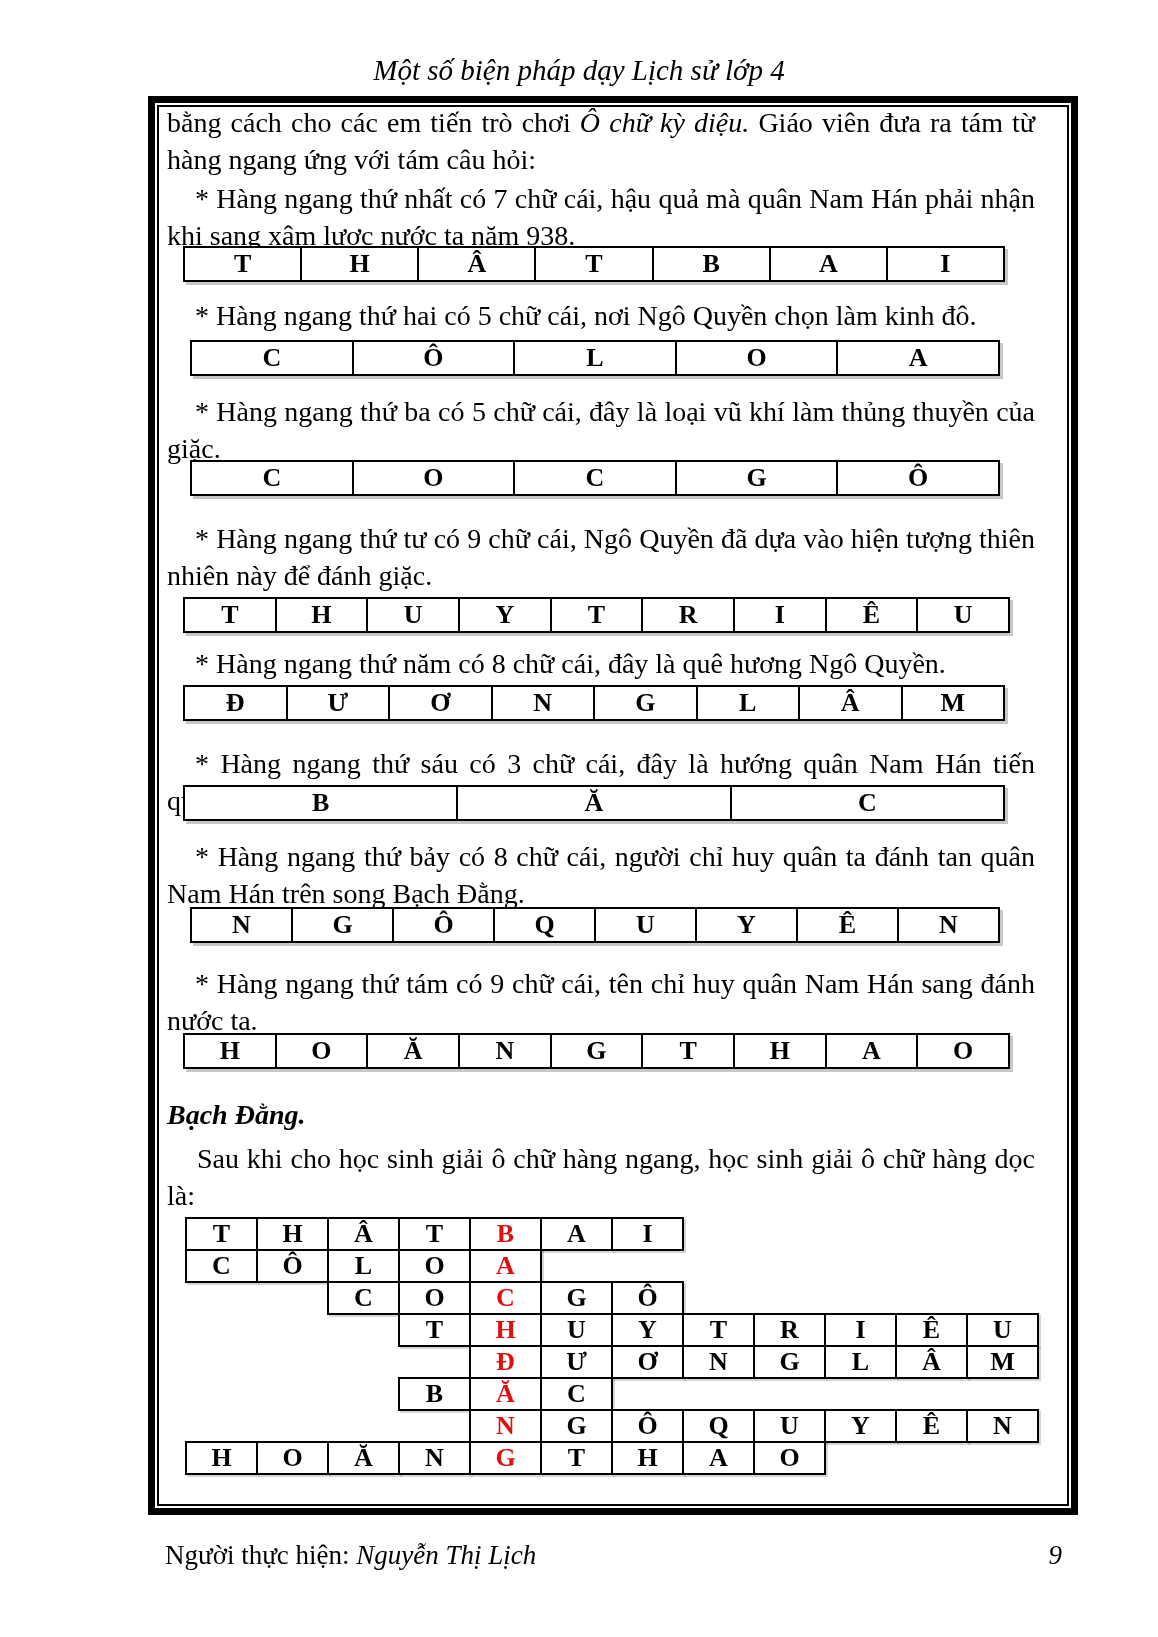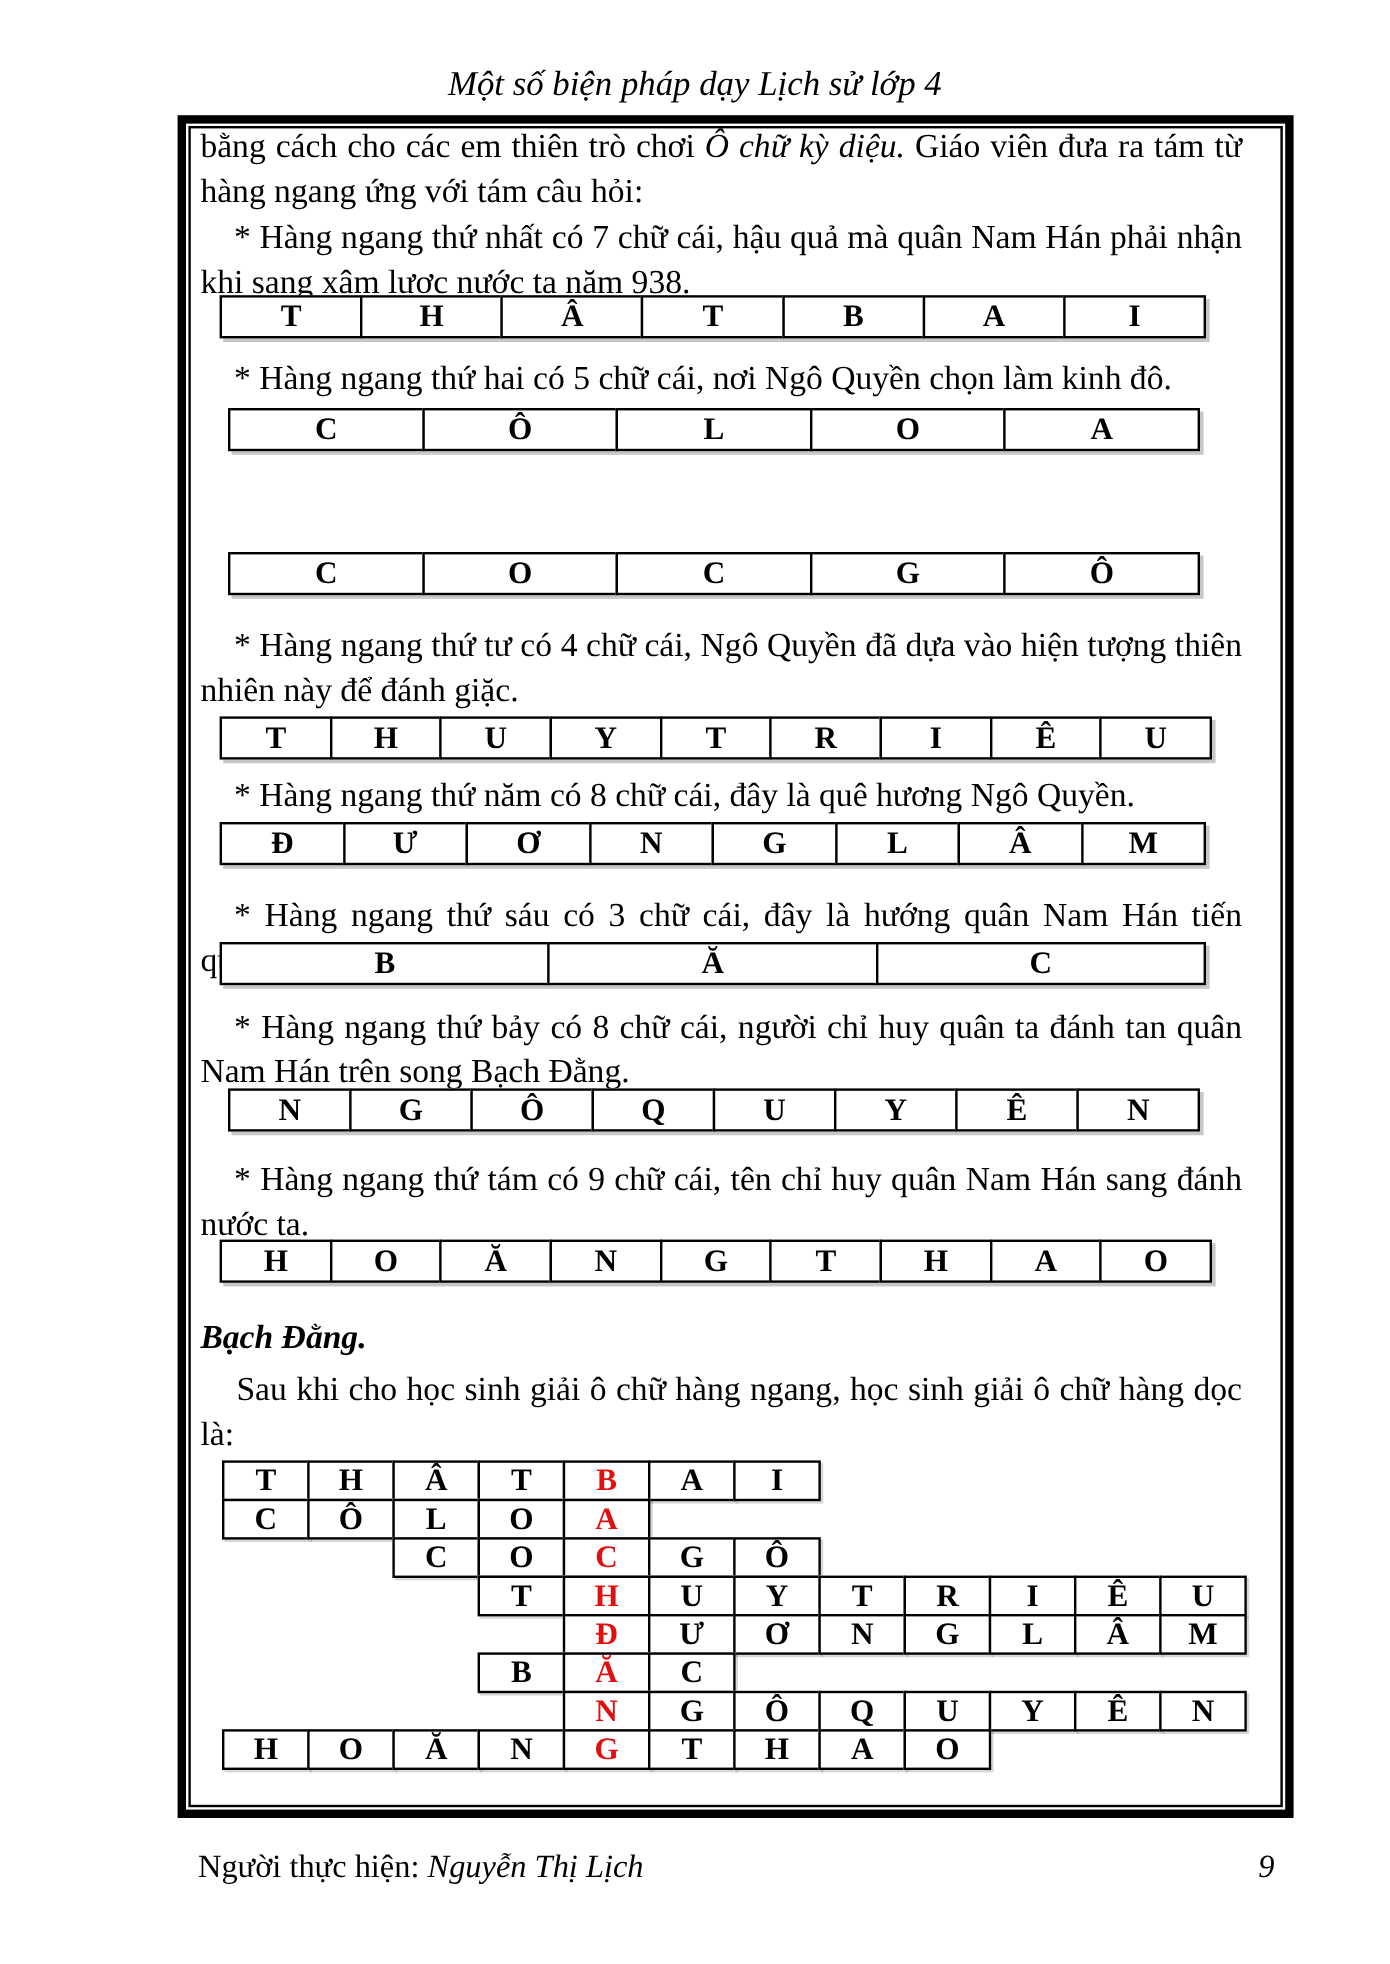--- a/index.html
+++ b/index.html
@@ -59,21 +59,21 @@
 <body>
 
 <div class="page">
 
   <div class="doc-title">Một số biện pháp dạy Lịch sử lớp 4</div>
 
   <div class="frame">
     <div class="frame-inner"></div>
   </div>
 
-  <p class="para p1"><span>bằng cách cho các em thiên trò chơi </span><i>Ô chữ kỳ diệu.</i><span> Giáo viên  đưa ra tám từ  hàng ngang ứng với tám câu hỏi:</span></p>
+  <p class="para p1"><span>bằng cách cho các em tiến trò chơi </span><i>Ô chữ kỳ diệu.</i><span> Giáo viên  đưa ra tám từ  hàng ngang ứng với tám câu hỏi:</span></p>
 
   <p class="para clue c1">* Hàng ngang thứ nhất có 7 chữ cái, hậu quả mà quân Nam Hán phải nhận khi sang xâm lược nước ta năm 938.</p>
   <div class="agrid g1">
       <span class="cell" style="left: 0px; width: 119.143px;">T</span>
       <span class="cell" style="left: 117.143px; width: 119.143px;">H</span>
       <span class="cell" style="left: 234.286px; width: 119.143px;">Â</span>
       <span class="cell" style="left: 351.429px; width: 119.143px;">T</span>
       <span class="cell" style="left: 468.571px; width: 119.143px;">B</span>
       <span class="cell" style="left: 585.714px; width: 119.143px;">A</span>
       <span class="cell" style="left: 702.857px; width: 119.143px;">I</span>
@@ -81,29 +81,30 @@
 
   <p class="para clue c2">* Hàng ngang thứ hai có 5 chữ cái, nơi Ngô Quyền chọn làm kinh đô.</p>
   <div class="agrid g2">
       <span class="cell" style="left: 0px; width: 163.6px;">C</span>
       <span class="cell" style="left: 161.6px; width: 163.6px;">Ô</span>
       <span class="cell" style="left: 323.2px; width: 163.6px;">L</span>
       <span class="cell" style="left: 484.8px; width: 163.6px;">O</span>
       <span class="cell" style="left: 646.4px; width: 163.6px;">A</span>
     </div>
 
+  <p class="para clue c3">* Hàng ngang thứ ba  có 5 chữ cái, đây là loại vũ khí làm thủng thuyền của giặc.</p>
   <div class="agrid g3">
       <span class="cell" style="left: 0px; width: 163.6px;">C</span>
       <span class="cell" style="left: 161.6px; width: 163.6px;">O</span>
       <span class="cell" style="left: 323.2px; width: 163.6px;">C</span>
       <span class="cell" style="left: 484.8px; width: 163.6px;">G</span>
       <span class="cell" style="left: 646.4px; width: 163.6px;">Ô</span>
     </div>
 
-  <p class="para clue c4">* Hàng ngang thứ tư có 4 chữ cái, Ngô Quyền đã dựa vào hiện tượng thiên nhiên này để đánh giặc.</p>
+  <p class="para clue c4">* Hàng ngang thứ tư có 9 chữ cái, Ngô Quyền đã dựa vào hiện tượng thiên nhiên này để đánh giặc.</p>
   <div class="agrid g4">
       <span class="cell" style="left: 0px; width: 93.6667px;">T</span>
       <span class="cell" style="left: 91.6667px; width: 93.6667px;">H</span>
       <span class="cell" style="left: 183.333px; width: 93.6667px;">U</span>
       <span class="cell" style="left: 275px; width: 93.6667px;">Y</span>
       <span class="cell" style="left: 366.667px; width: 93.6667px;">T</span>
       <span class="cell" style="left: 458.333px; width: 93.6667px;">R</span>
       <span class="cell" style="left: 550px; width: 93.6667px;">I</span>
       <span class="cell" style="left: 641.667px; width: 93.6667px;">Ê</span>
       <span class="cell" style="left: 733.333px; width: 93.6667px;">U</span>

